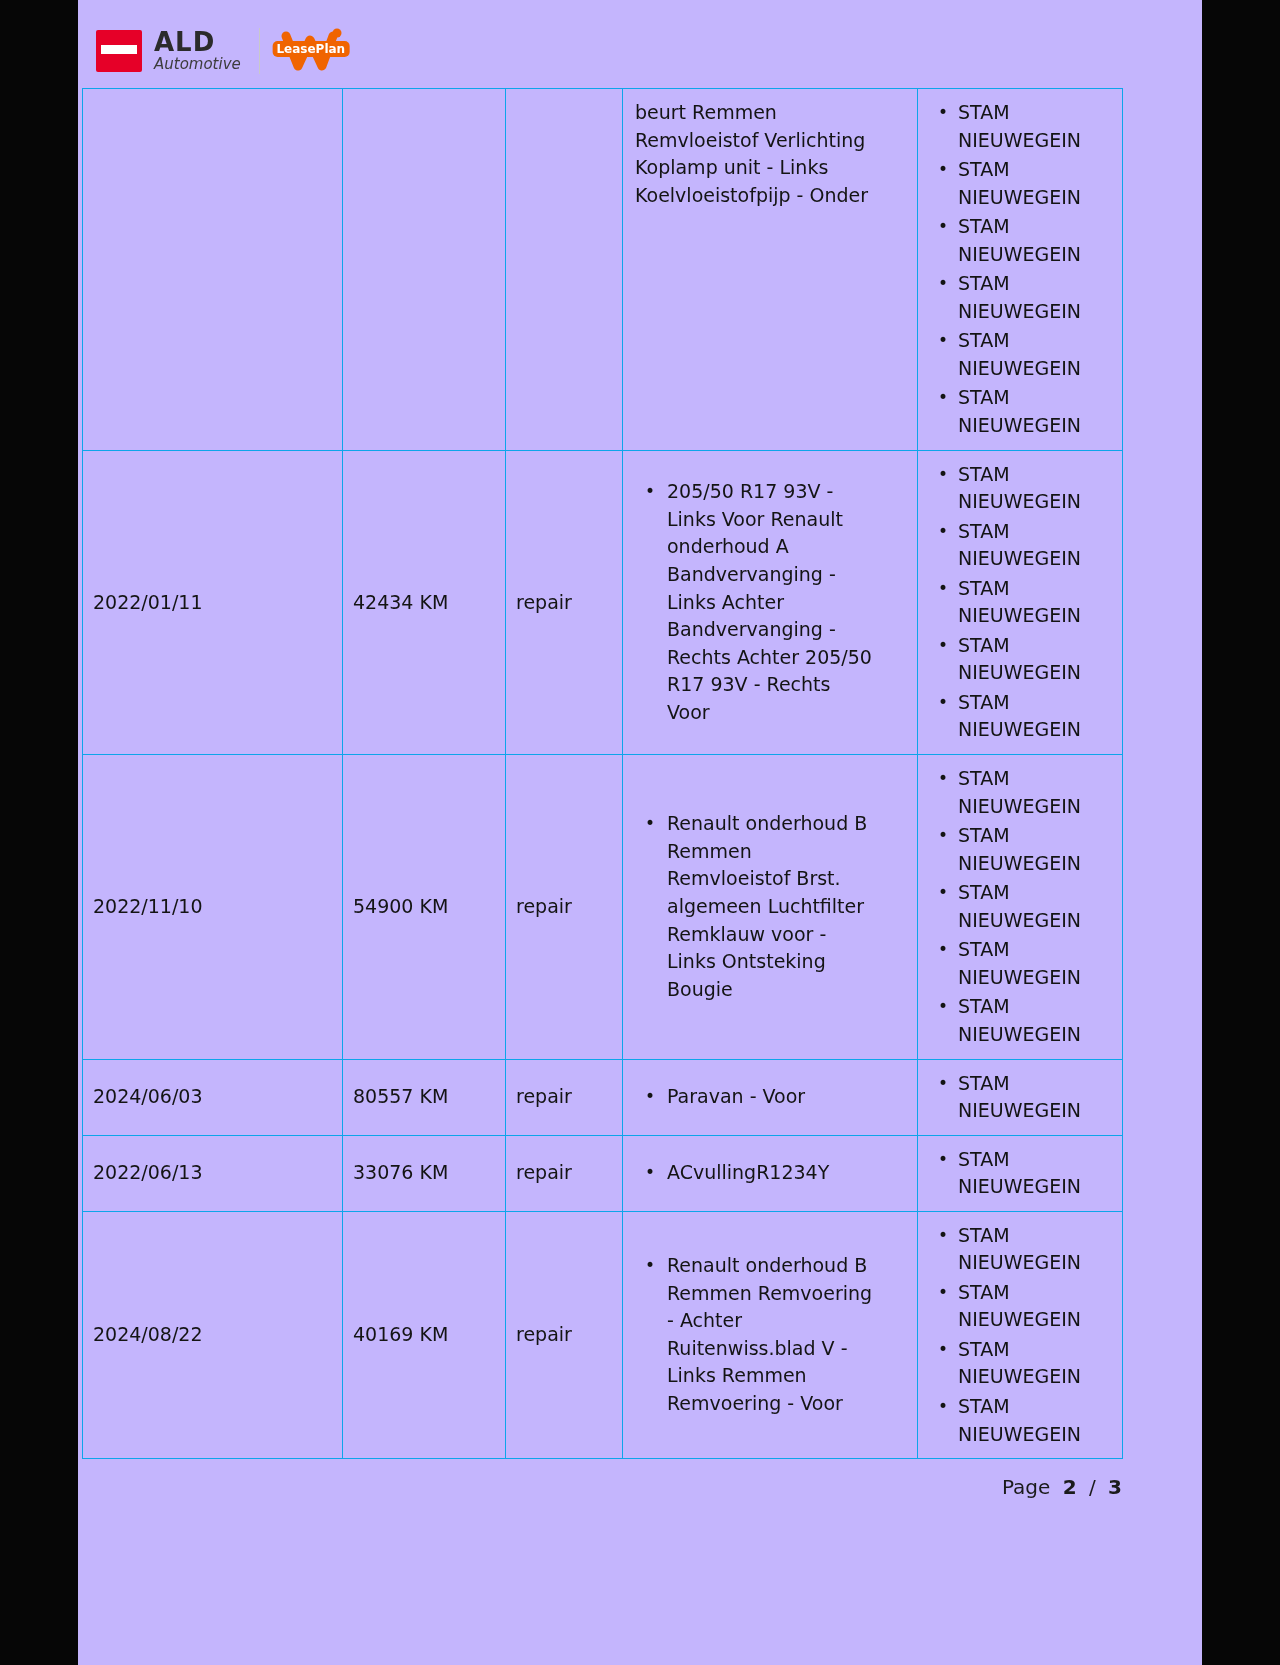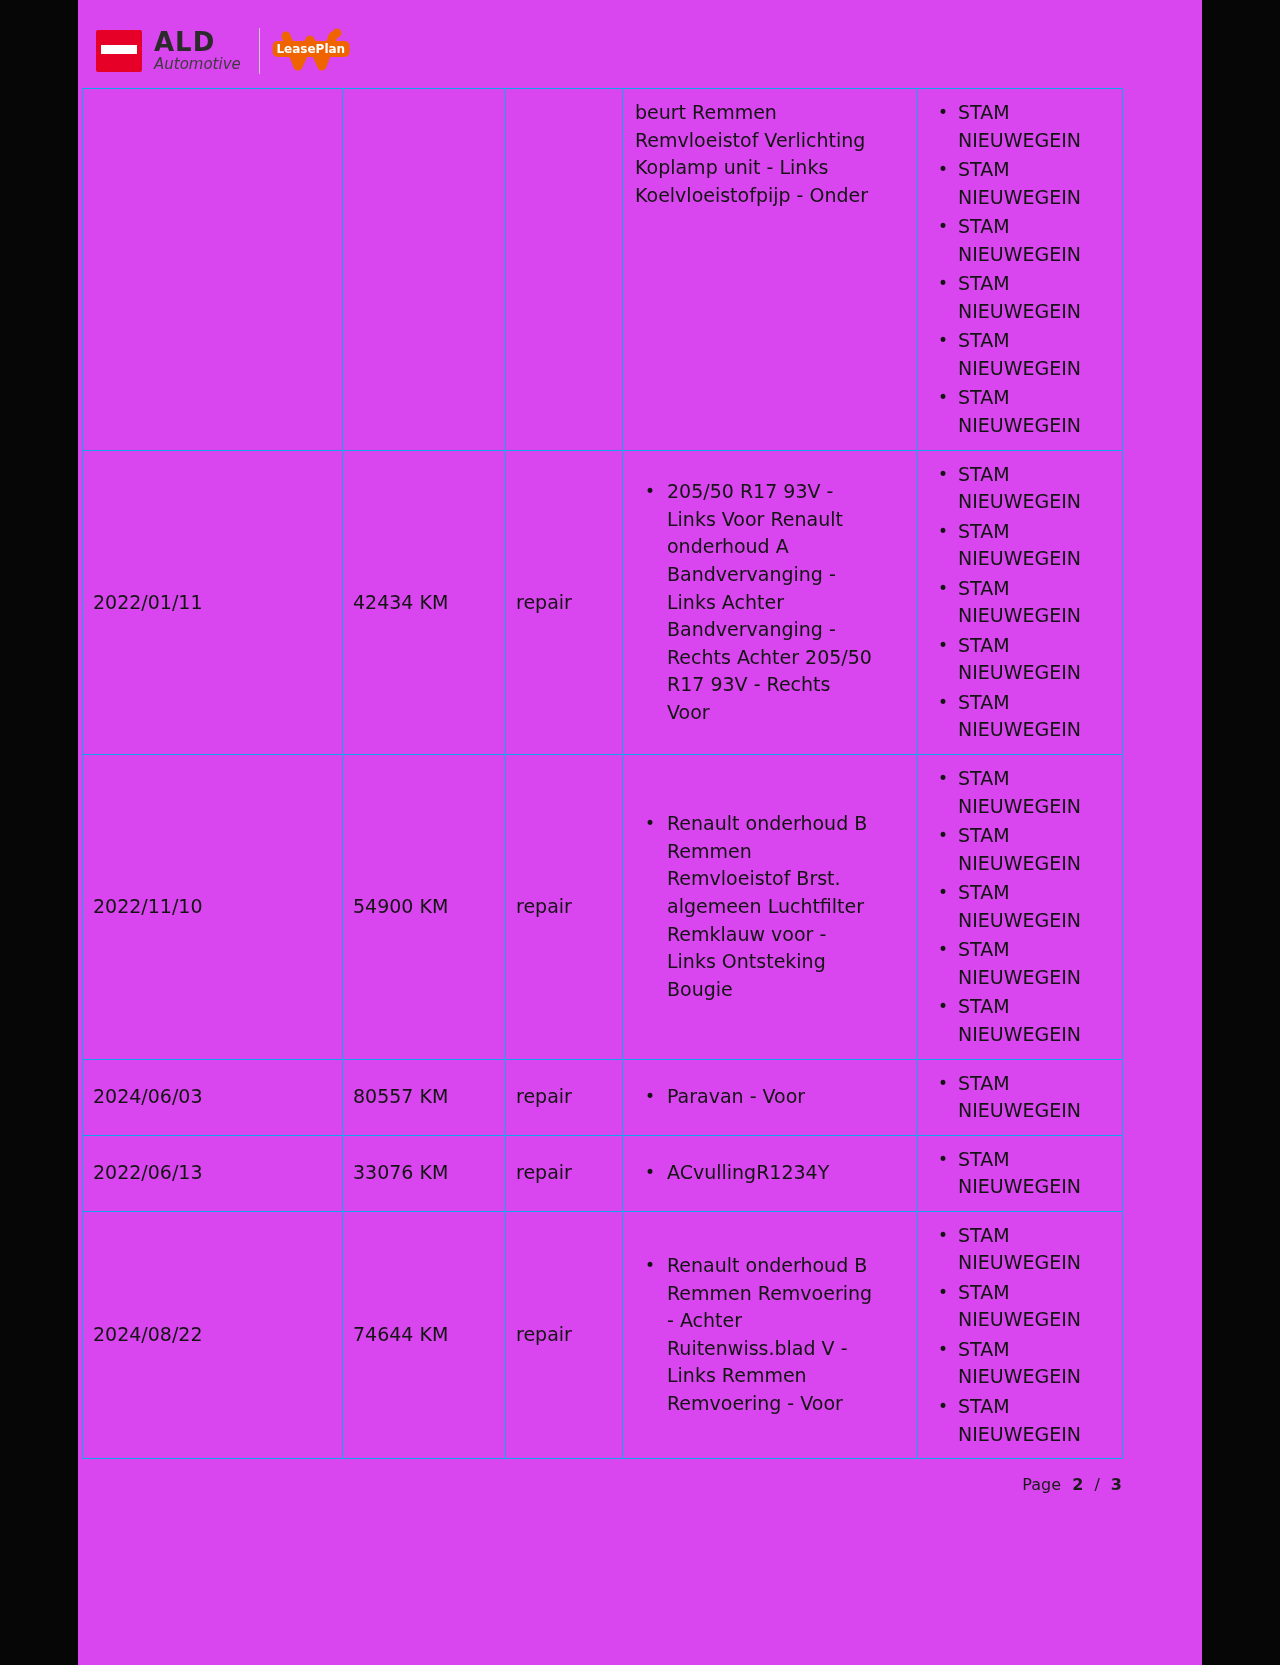--- a/index.html
+++ b/index.html
@@ -15,21 +15,21 @@
     background: #050505;
     overflow: hidden;
   }
   .side-bar {
     width: 78px;
     flex: 0 0 78px;
     background: #060606;
   }
   .page {
     flex: 1;
-    background: #d946ef;
+    background: #c4b5fd;
     color: #1b1b1b;
     padding: 14px 0 0 0;
     box-sizing: border-box;
   }
   
   .page-header {
     height: 74px;
     display: flex;
     align-items: center;
     padding-left: 18px;
@@ -114,21 +114,21 @@
   .loc-cell .bullet-text { max-width: 145px; }
   .plain-desc { max-width: 235px; padding-left: 2px; }
   .history-row { min-height: 83px; }
   .date-cell, .km-cell, .type-cell { height: 60px; }
   
   .page-footer {
     width: 1040px;
     margin-left: 4px;
     margin-top: 16px;
     text-align: right;
-    font-size: 16px;
+    font-size: 20px;
     color: #1b1b1b;
   }
   .page-footer span, .page-footer b { margin-left: 6px; }
 </style>
 </head>
 <body>
 
 <div class="screen">
   <div class="side-bar"></div>
 
@@ -312,21 +312,21 @@
               <div class="cell-inner">
                 <div class="bullet-item">
                   <span class="bullet">•</span>
                   <span class="bullet-text">STAM NIEUWEGEIN</span>
                 </div>
               </div>
             </td>
   </tr>
           <tr class="history-row">
     <td class="date-cell">2024/08/22</td>
-    <td class="km-cell">74644 KM</td>
+    <td class="km-cell">40169 KM</td>
     <td class="type-cell">repair</td>
     <td class="desc-cell">
               <div class="cell-inner">
                 <div class="bullet-item">
                   <span class="bullet">•</span>
                   <span class="bullet-text">Renault onderhoud B Remmen Remvoering - Achter Ruitenwiss.blad V - Links  Remmen Remvoering - Voor</span>
                 </div>
               </div>
             </td>
     <td class="loc-cell">

